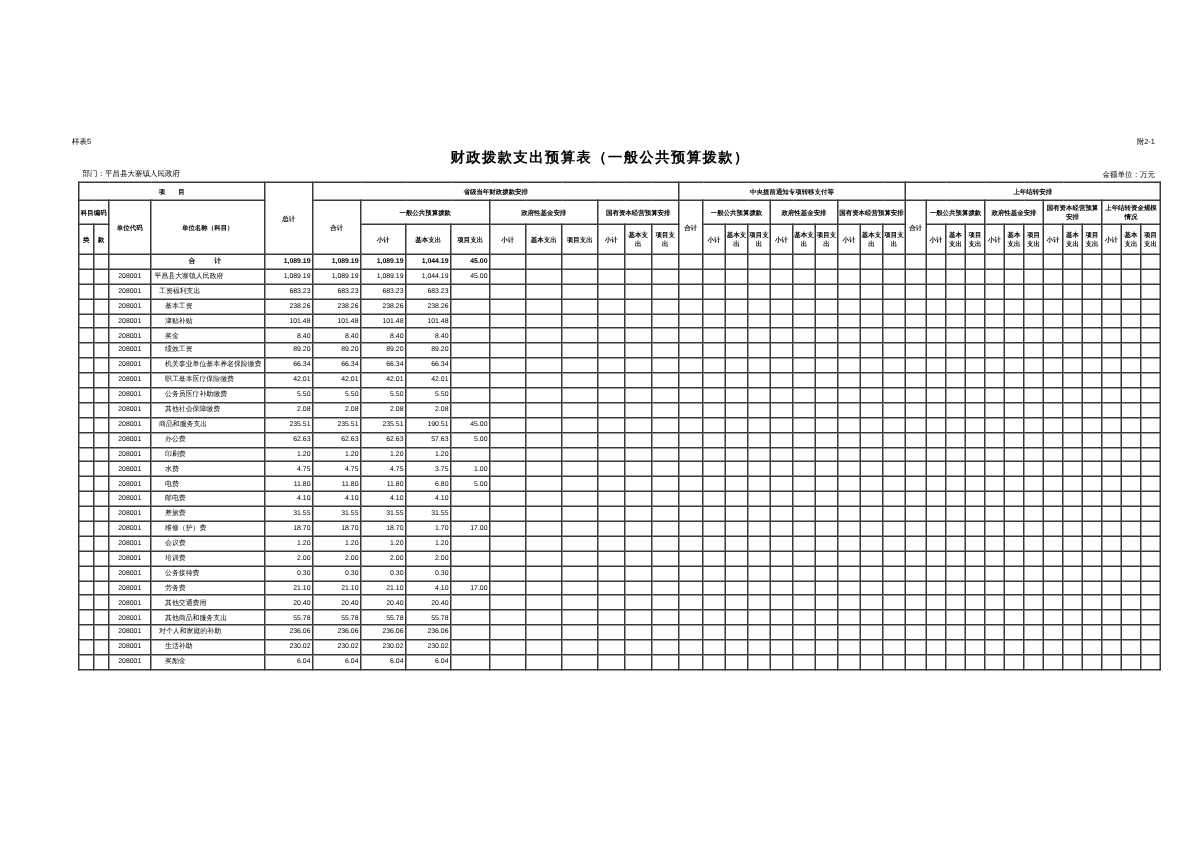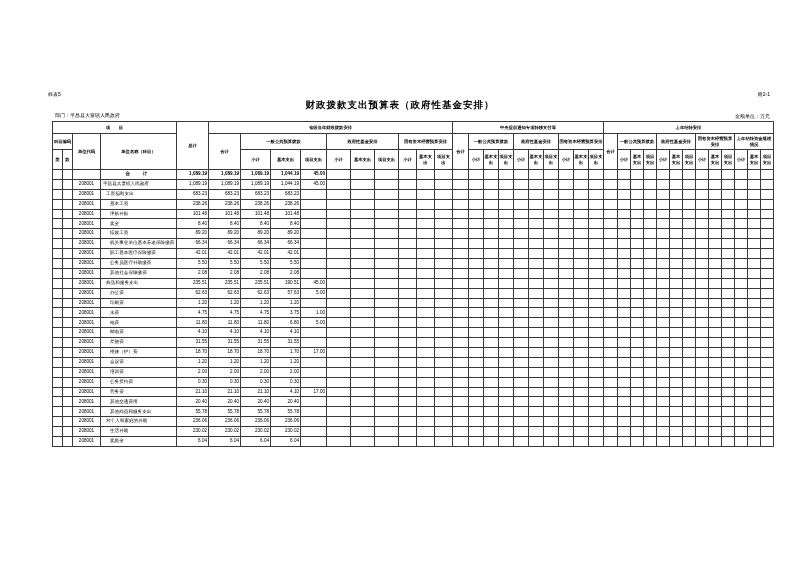--- a/index.html
+++ b/index.html
@@ -26,21 +26,21 @@
   .ind2{padding-left:9px;}
   .indt{text-align:center !important;letter-spacing:4px;font-weight:bold;}
   tr.total-row td{font-weight:bold;}
 </style>
 </head>
 <body>
 
 <div class="sheet">
   <div class="corner-left">样表5</div>
   <div class="corner-right">附2-1</div>
-  <div class="title">财政拨款支出预算表（政府性基金安排）</div>
+  <div class="title">财政拨款支出预算表（一般公共预算拨款）</div>
   <div class="dept">部门：平昌县大寨镇人民政府</div>
   <div class="unit-note">金额单位：万元</div>
 
   <table>
     <colgroup id="cols">
         <col style="width: 10px;">
         <col style="width: 10px;">
         <col style="width: 28px;">
         <col style="width: 76px;">
         <col style="width: 32px;">

